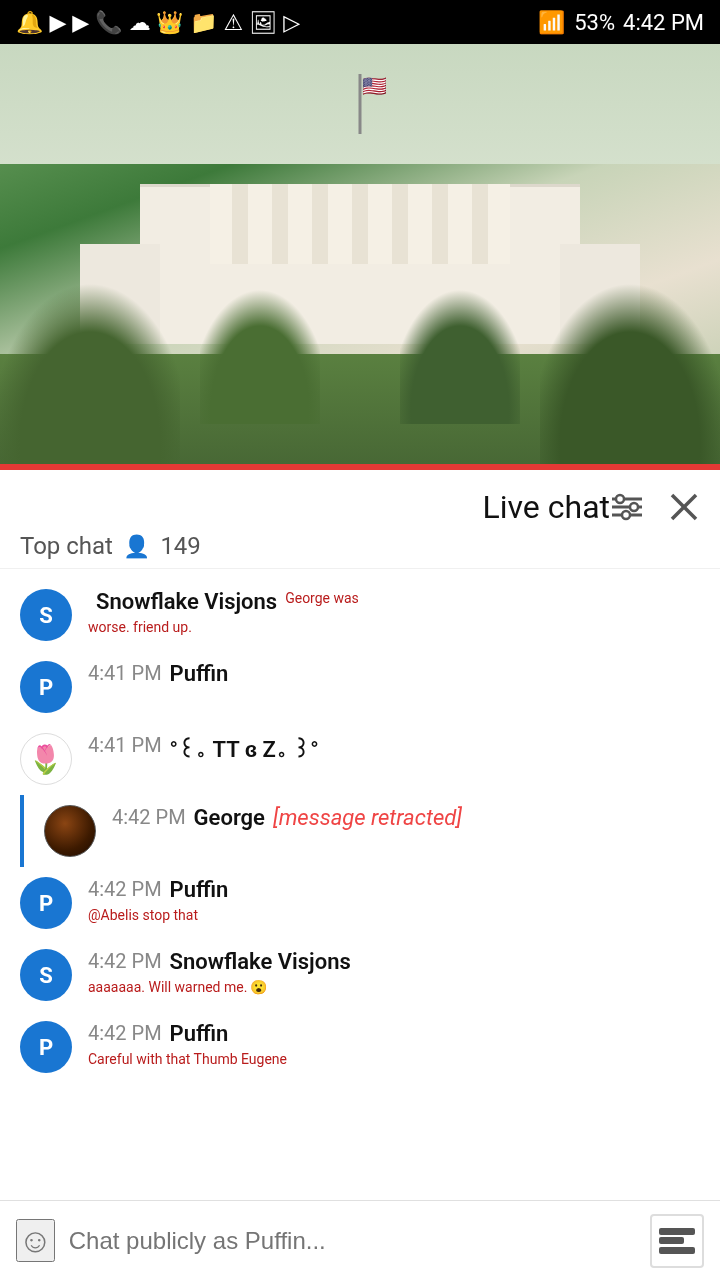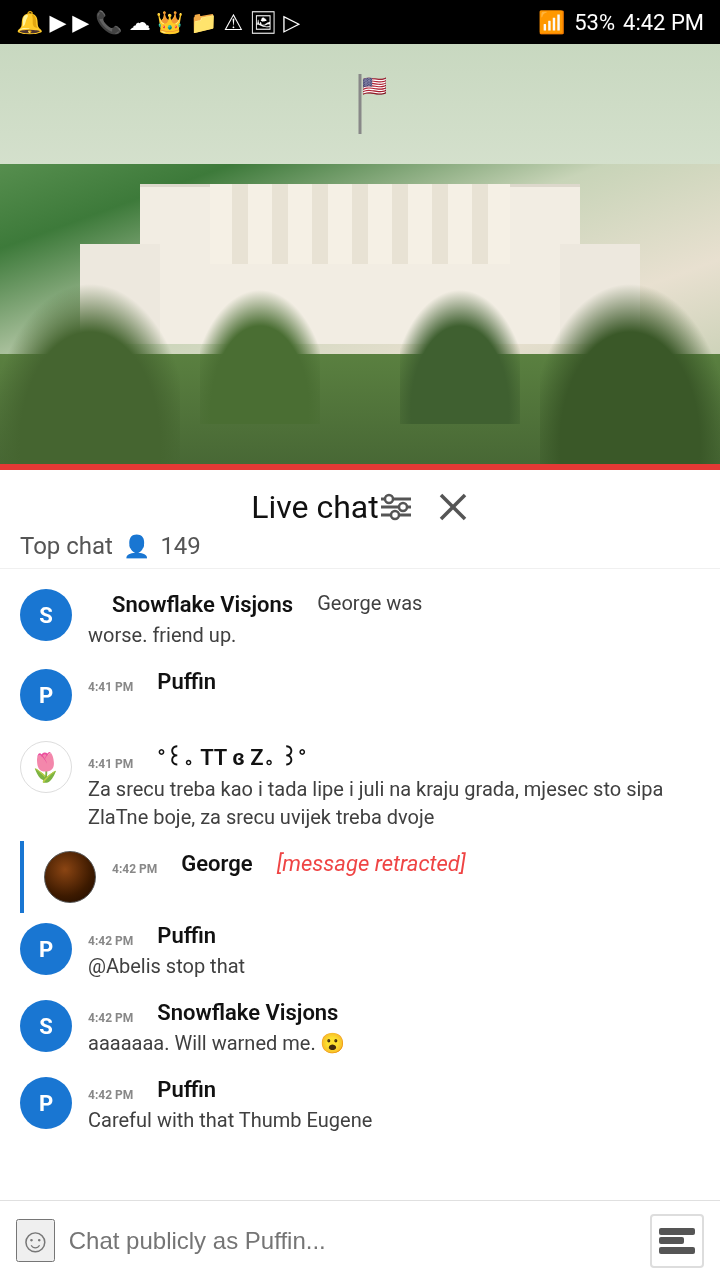--- a/index.html
+++ b/index.html
@@ -43,21 +43,21 @@
       background: #fff;
       min-height: 810px;
     }
 
     
     .chat-header {
       padding: 18px 20px 8px 20px;
       border-bottom: 1px solid #f0f0f0;
     }
     .chat-title-row {
-      display: flex; align-items: center; justify-content: center;
+      display: flex; align-items: center; justify-content: flex-end;
       margin-bottom: 6px;
     }
     .chat-title {
       font-size: 32px; font-weight: 400; color: #111;
     }
     .chat-header-icons { display: flex; align-items: center; gap: 24px; }
     .icon-btn {
       cursor: pointer; color: #555; font-size: 30px;
       background: none; border: none; display: flex; align-items: center;
     }
@@ -88,25 +88,25 @@
       background: #fff;
       border: 1px solid #ddd;
       font-size: 28px;
     }
     .avatar-dark {
       background: radial-gradient(circle at 40% 35%, #8b4513 0%, #3d1a00 60%, #1a0a00 100%);
       border: 1px solid #555;
     }
     .msg-content { flex: 1; min-width: 0; }
     .msg-meta {
-      display: flex; align-items: flex-end; gap: 24px; margin-bottom: 4px; flex-wrap: wrap;
-    }
-    .msg-time { font-size: 12px; color: #888; font-weight: bold; }
+      display: flex; align-items: flex-start; gap: 8px; margin-bottom: 4px; flex-wrap: wrap;
+    }
+    .msg-time { font-size: 20px; color: #888; }
     .msg-author { font-size: 22px; font-weight: 600; color: #111; }
-    .msg-text { font-size: 20px; color: #404040; line-height: 1.4; }
+    .msg-text { font-size: 14px; color: #b91c1c; line-height: 1.4; }
     .msg-retracted { font-size: 22px; color: #ef4444; font-style: italic; }
     .msg-music { font-size: 18px; color: #555; margin-top: 4px; }
 
     .retracted-bar {
       border-left: 4px solid #1976d2;
       margin-left: 20px;
     }
 
     
     .chat-input-bar {
@@ -254,21 +254,20 @@
       </div>
     </div>
 
     <div class="chat-msg">
       <div class="avatar avatar-tulip">🌷</div>
       <div class="msg-content">
         <div class="msg-meta">
           <span class="msg-time">4:41 PM</span>
           <span class="msg-author">°꒰。TT ɞ Z。꒱°</span>
         </div>
-        <div class="msg-text">Za srecu treba kao i tada lipe i juli na kraju grada, mjesec sto sipa ZlaTne boje, za srecu uvijek treba dvoje</div>
       </div>
     </div>
 
     <div class="chat-msg retracted-bar">
       <div class="avatar avatar-dark"></div>
       <div class="msg-content">
         <div class="msg-meta">
           <span class="msg-time">4:42 PM</span>
           <span class="msg-author">George</span>
           <span class="msg-retracted">[message retracted]</span>

